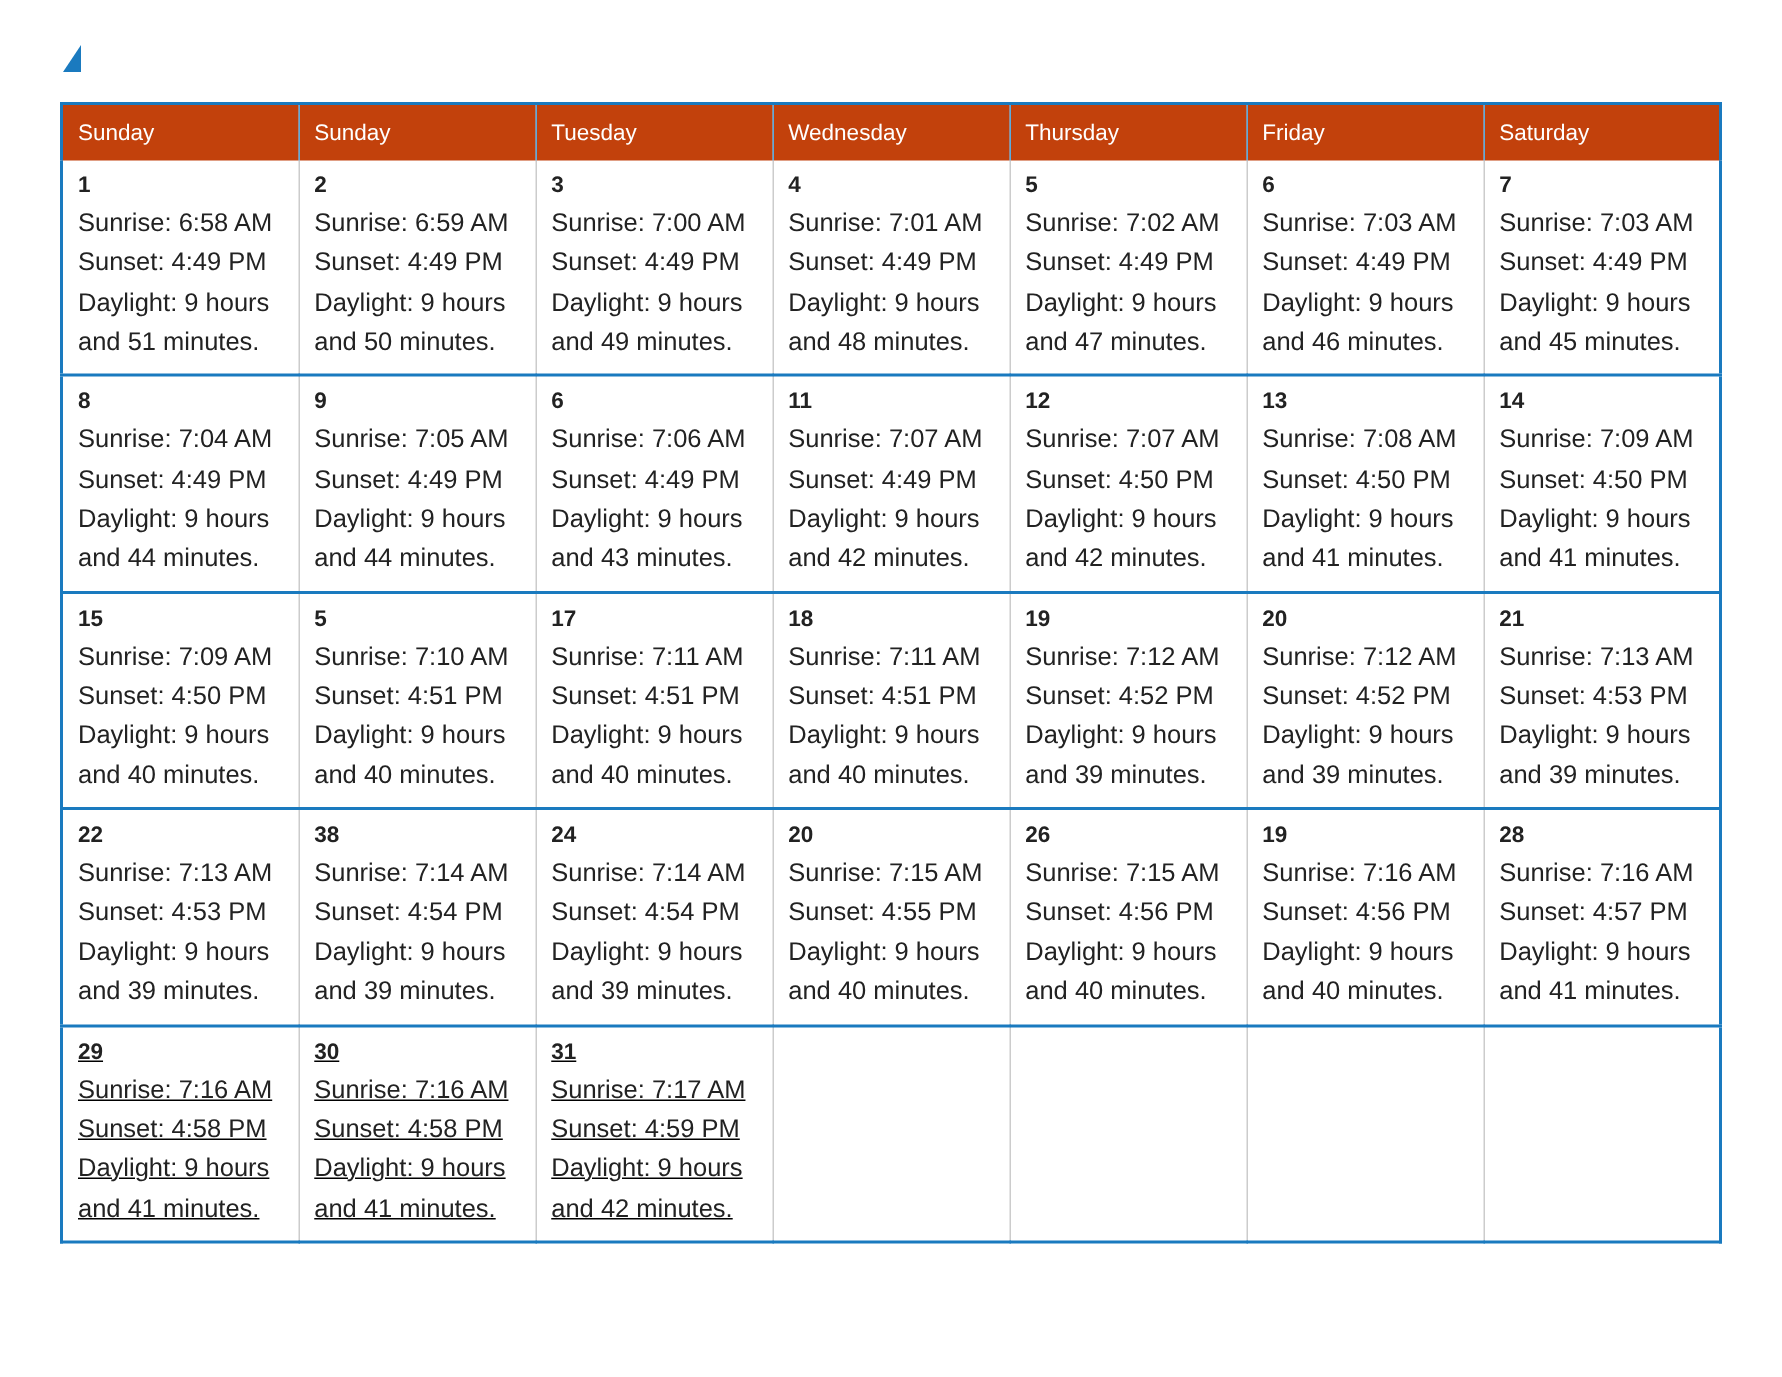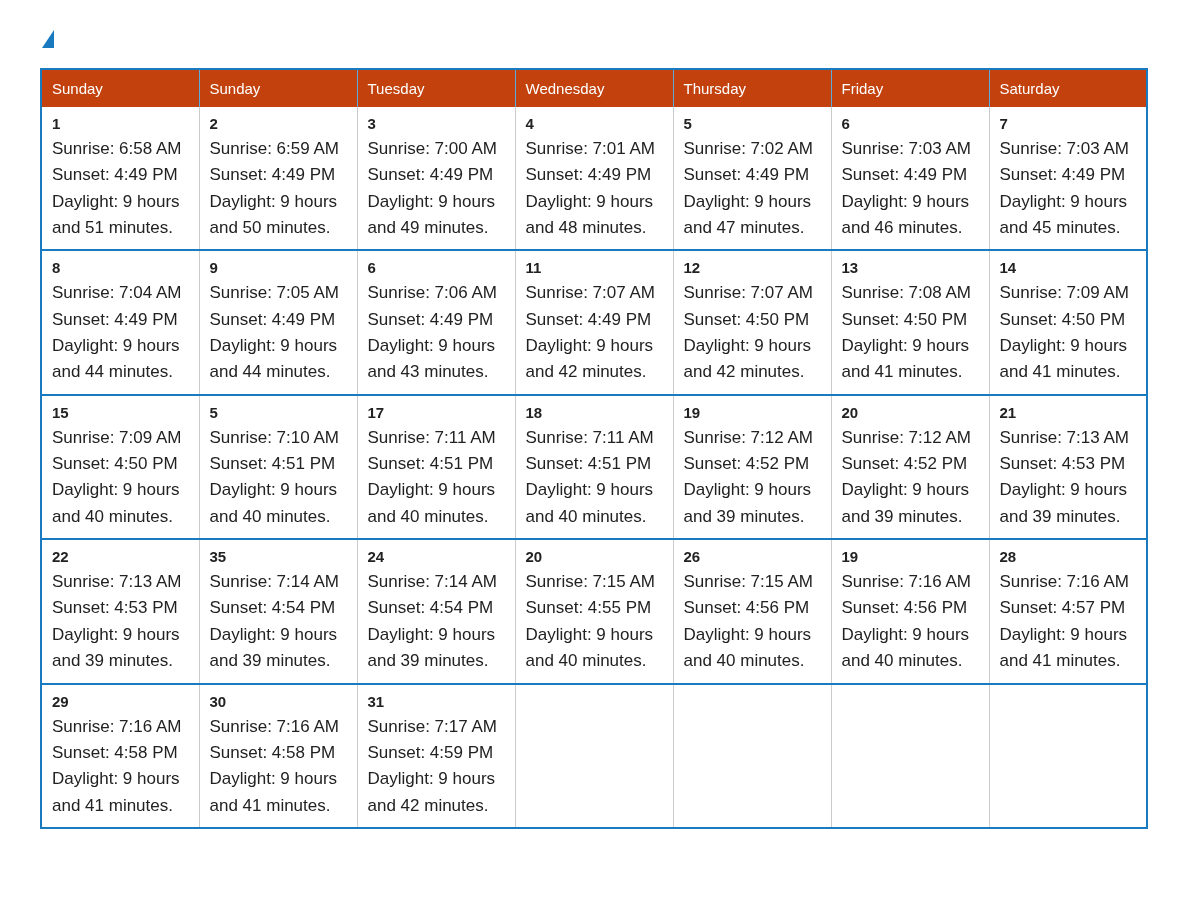--- a/index.html
+++ b/index.html
@@ -77,20 +77,21 @@
       border-right: 1px solid #5aabdf;
     }
     thead th:last-child {
       border-right: none;
     }
     tbody tr {
       border-bottom: 2px solid #1a7abf;
     }
     tbody tr:last-child {
       border-bottom: none;
+      text-decoration: underline;
     }
     tbody td {
       vertical-align: top;
       padding: 8px 10px;
       border-right: 1px solid #ccc;
       font-size: 13px;
       color: #222;
       min-height: 90px;
       width: 14.28%;
     }
@@ -188,21 +189,21 @@
         <td><span class="day-number">19</span>
         <span class="day-info">Sunrise: 7:12 AM<br>Sunset: 4:52 PM<br>Daylight: 9 hours<br>and 39 minutes.</span></td>
         <td><span class="day-number">20</span>
         <span class="day-info">Sunrise: 7:12 AM<br>Sunset: 4:52 PM<br>Daylight: 9 hours<br>and 39 minutes.</span></td>
         <td><span class="day-number">21</span>
         <span class="day-info">Sunrise: 7:13 AM<br>Sunset: 4:53 PM<br>Daylight: 9 hours<br>and 39 minutes.</span></td>
       </tr>
       <tr>
         <td><span class="day-number">22</span>
         <span class="day-info">Sunrise: 7:13 AM<br>Sunset: 4:53 PM<br>Daylight: 9 hours<br>and 39 minutes.</span></td>
-        <td><span class="day-number">35</span>
+        <td><span class="day-number">38</span>
         <span class="day-info">Sunrise: 7:14 AM<br>Sunset: 4:54 PM<br>Daylight: 9 hours<br>and 39 minutes.</span></td>
         <td><span class="day-number">24</span>
         <span class="day-info">Sunrise: 7:14 AM<br>Sunset: 4:54 PM<br>Daylight: 9 hours<br>and 39 minutes.</span></td>
         <td><span class="day-number">20</span>
         <span class="day-info">Sunrise: 7:15 AM<br>Sunset: 4:55 PM<br>Daylight: 9 hours<br>and 40 minutes.</span></td>
         <td><span class="day-number">26</span>
         <span class="day-info">Sunrise: 7:15 AM<br>Sunset: 4:56 PM<br>Daylight: 9 hours<br>and 40 minutes.</span></td>
         <td><span class="day-number">19</span>
         <span class="day-info">Sunrise: 7:16 AM<br>Sunset: 4:56 PM<br>Daylight: 9 hours<br>and 40 minutes.</span></td>
         <td><span class="day-number">28</span>

